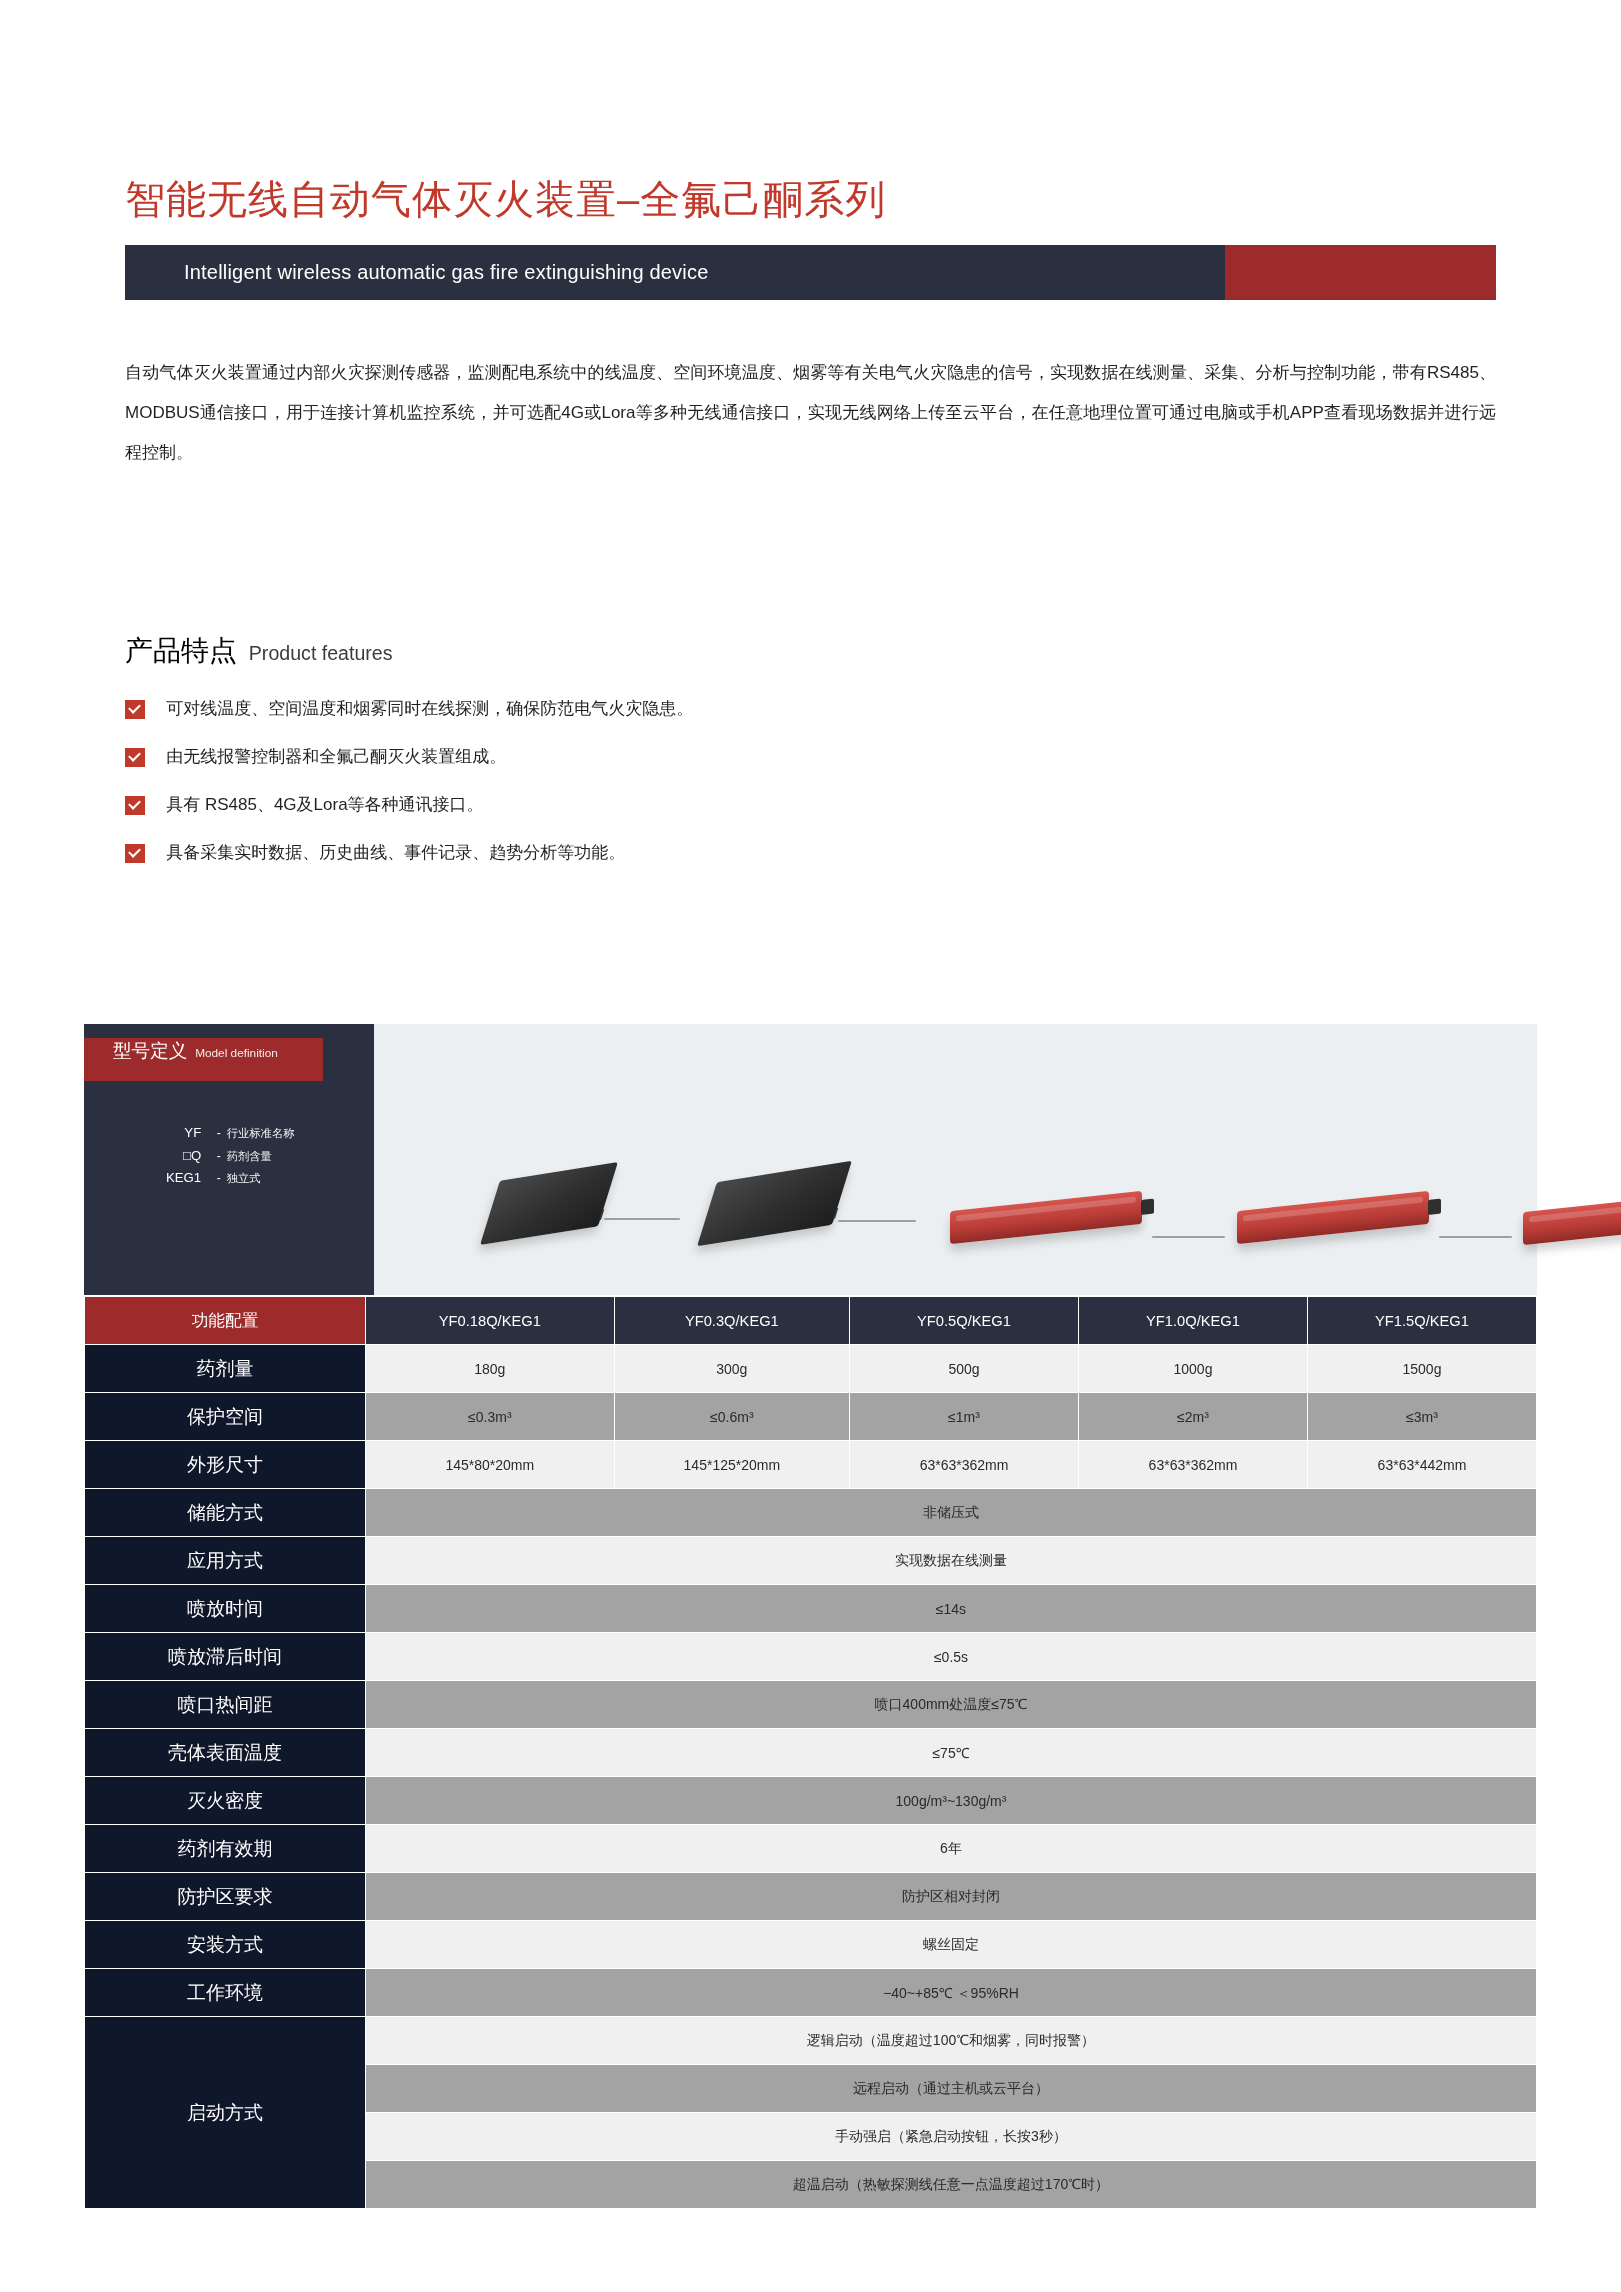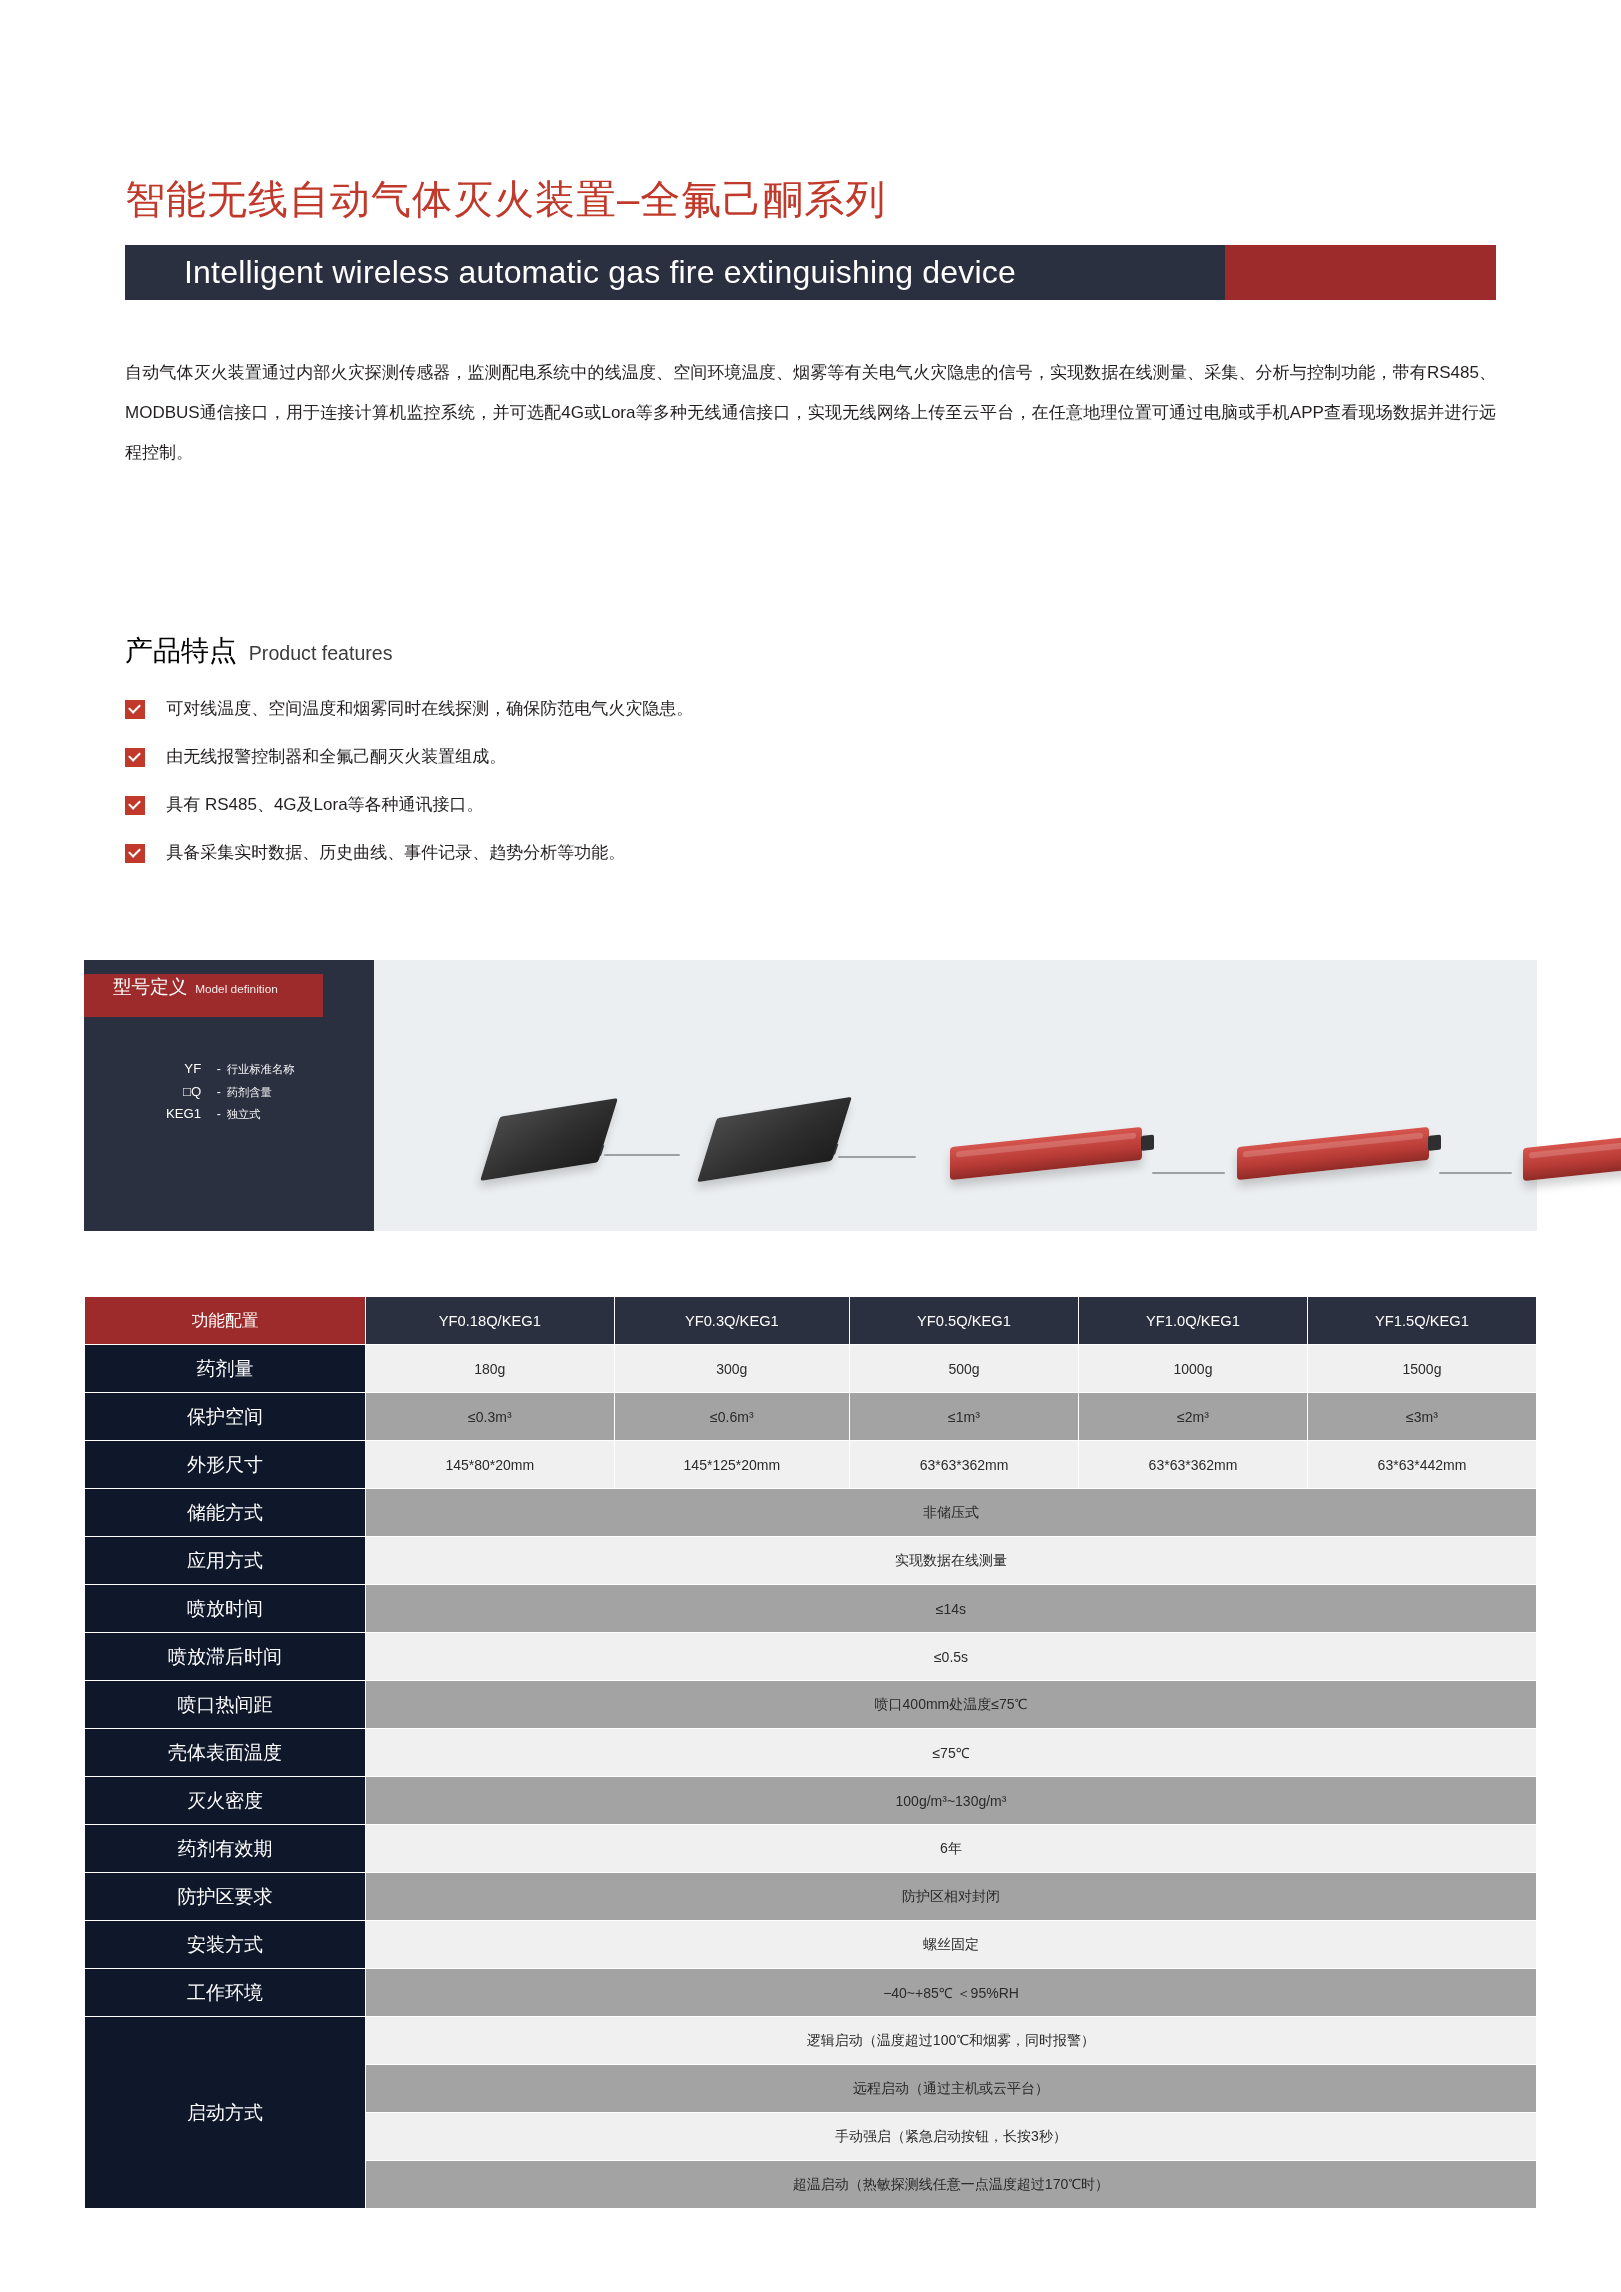--- a/index.html
+++ b/index.html
@@ -41,21 +41,21 @@
     display: flex;
     width: 1371px;
     height: 55px;
   }
   .title-bar .dark {
     background: #2b3040;
     flex: 0 0 1100px;
     display: flex;
     align-items: center;
     color: #ffffff;
-    font-size: 32px;
+    font-size: 20px;
     padding-left: 59px;
     box-sizing: border-box;
     letter-spacing: 0.2px;
   }
   .title-bar .red {
     background: #9e2b2b;
     flex: 1 1 auto;
   }
 
   
@@ -121,21 +121,21 @@
   .feature-text {
     font-size: 17px;
     line-height: 25.5px;
     color: #231f20;
   }
 
   
   .model-band {
     position: absolute;
     left: 84px;
-    top: 960px;
+    top: 1024px;
     width: 1453px;
     height: 271px;
     background: #eceff1;
     display: flex;
   }
   .model-left {
     width: 290px;
     height: 271px;
     background: #2b3040;
     position: relative;

